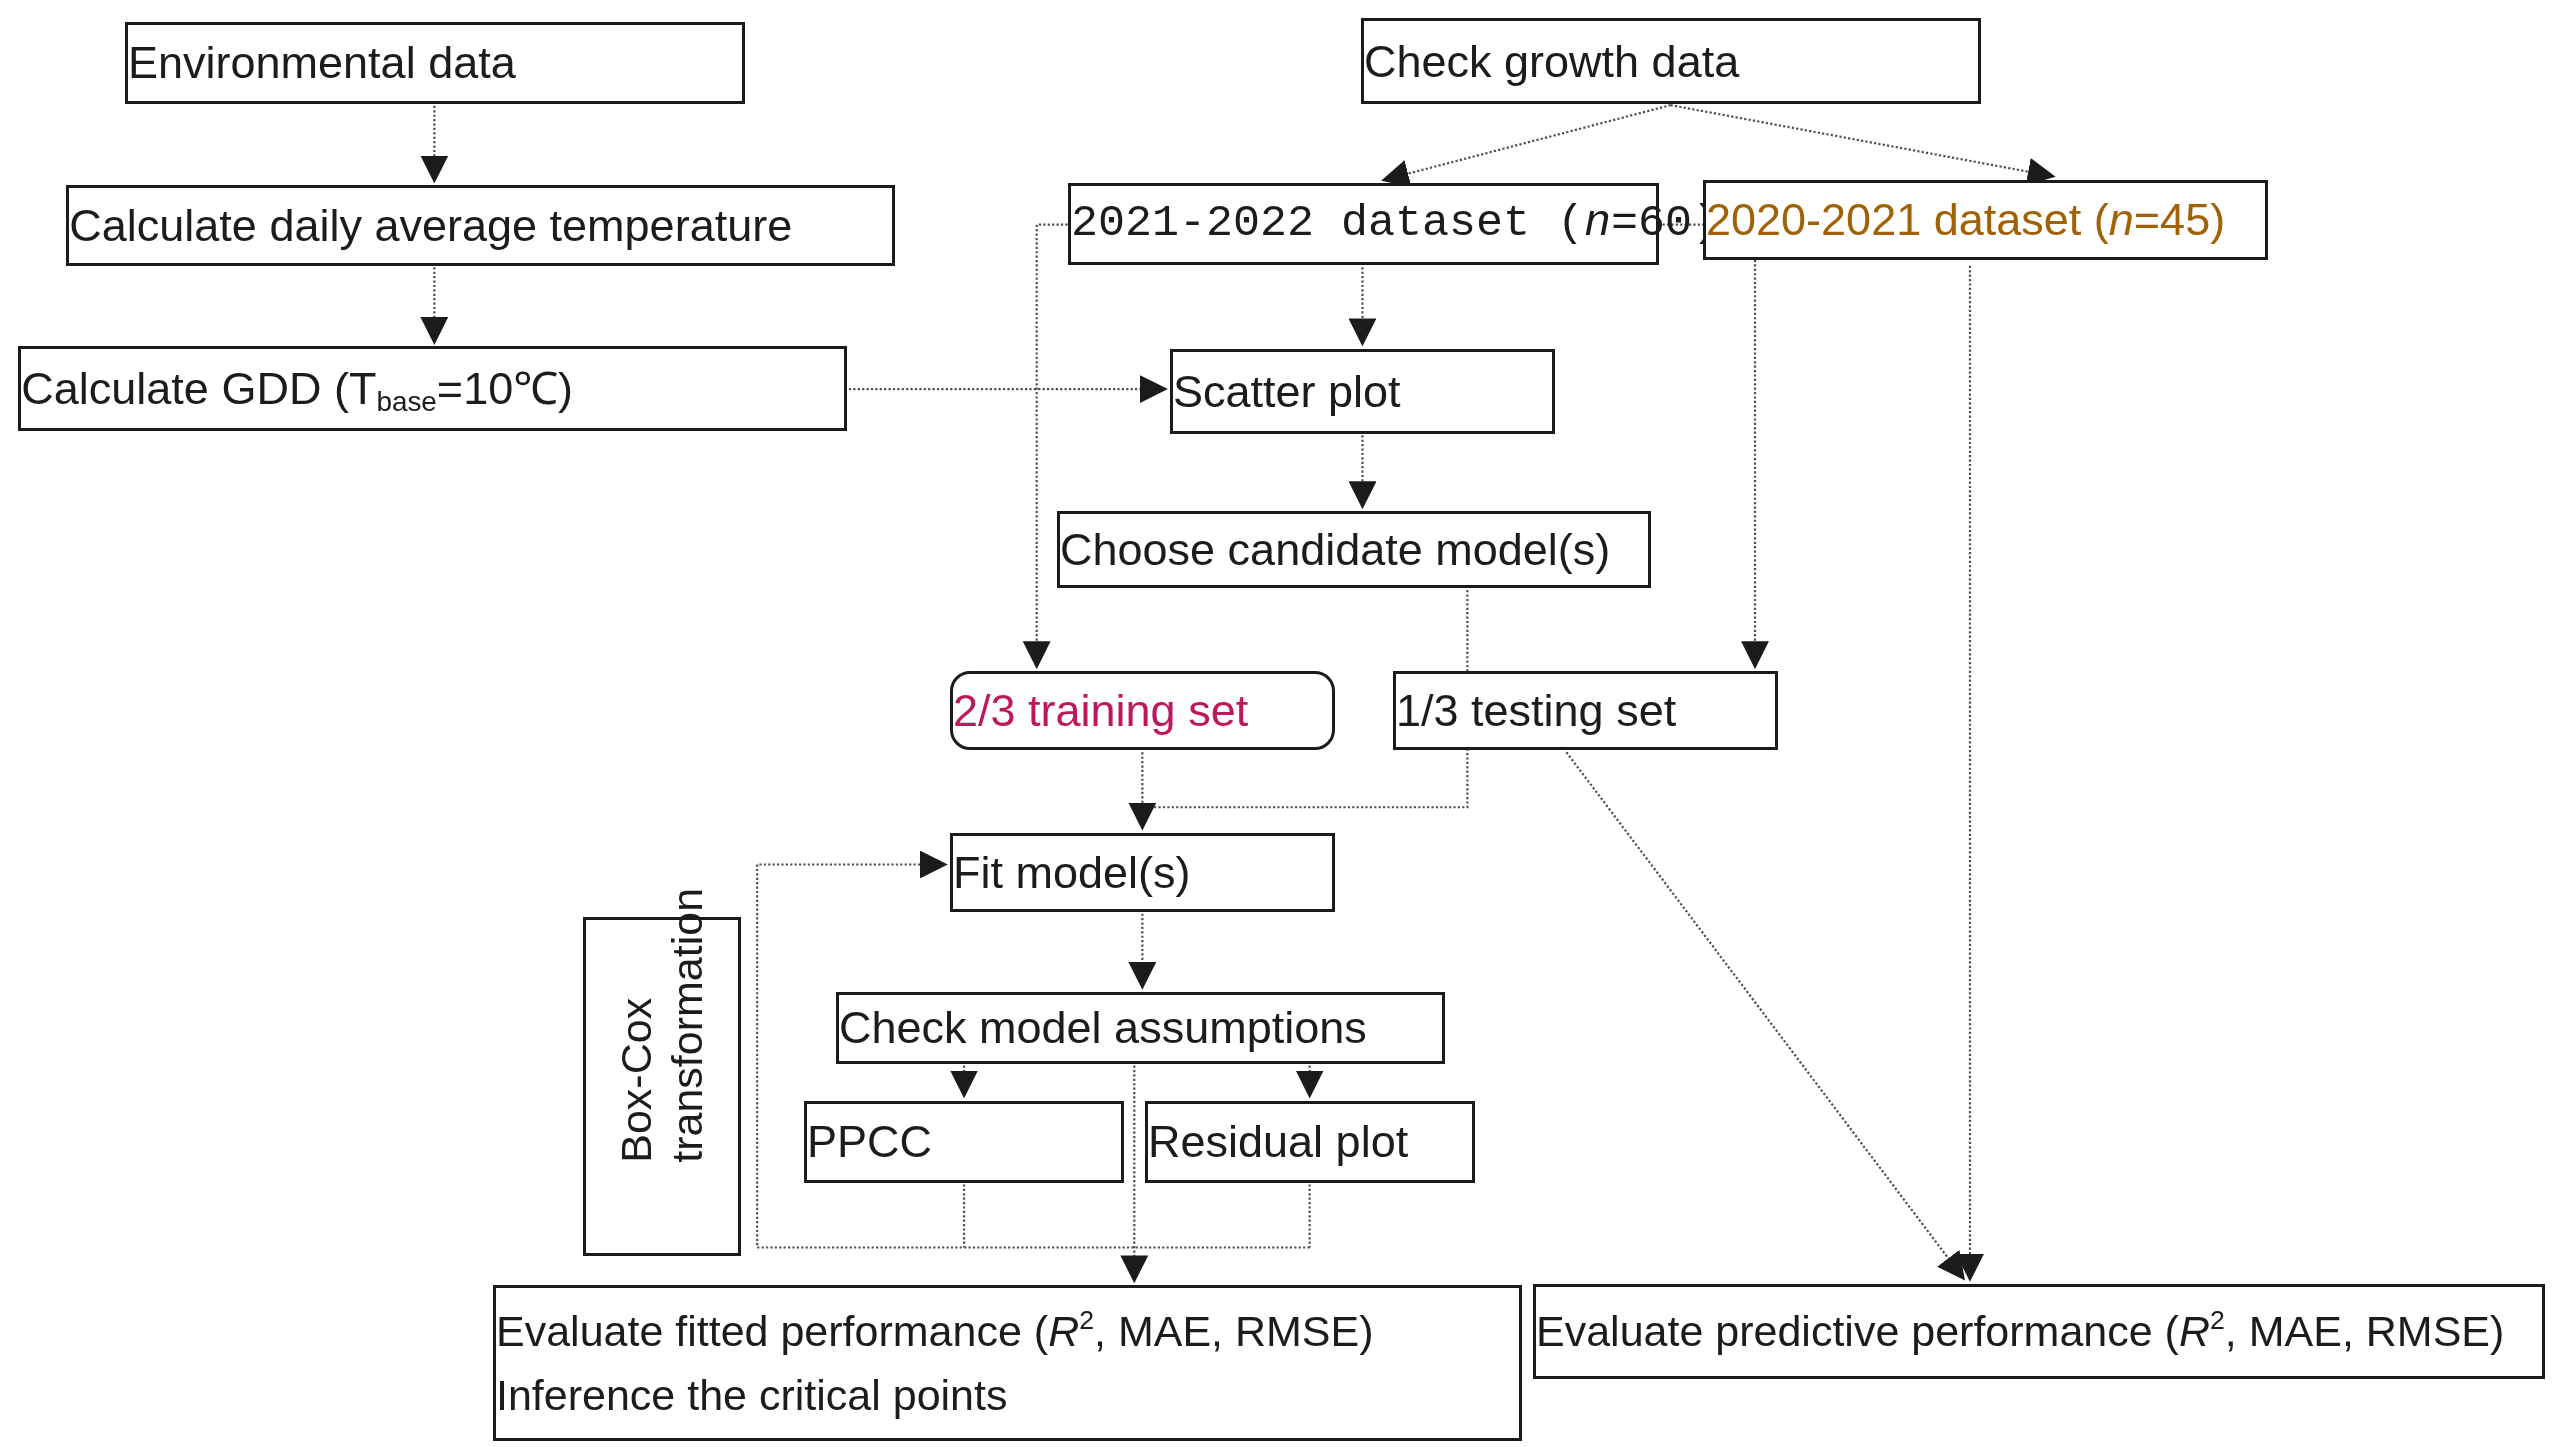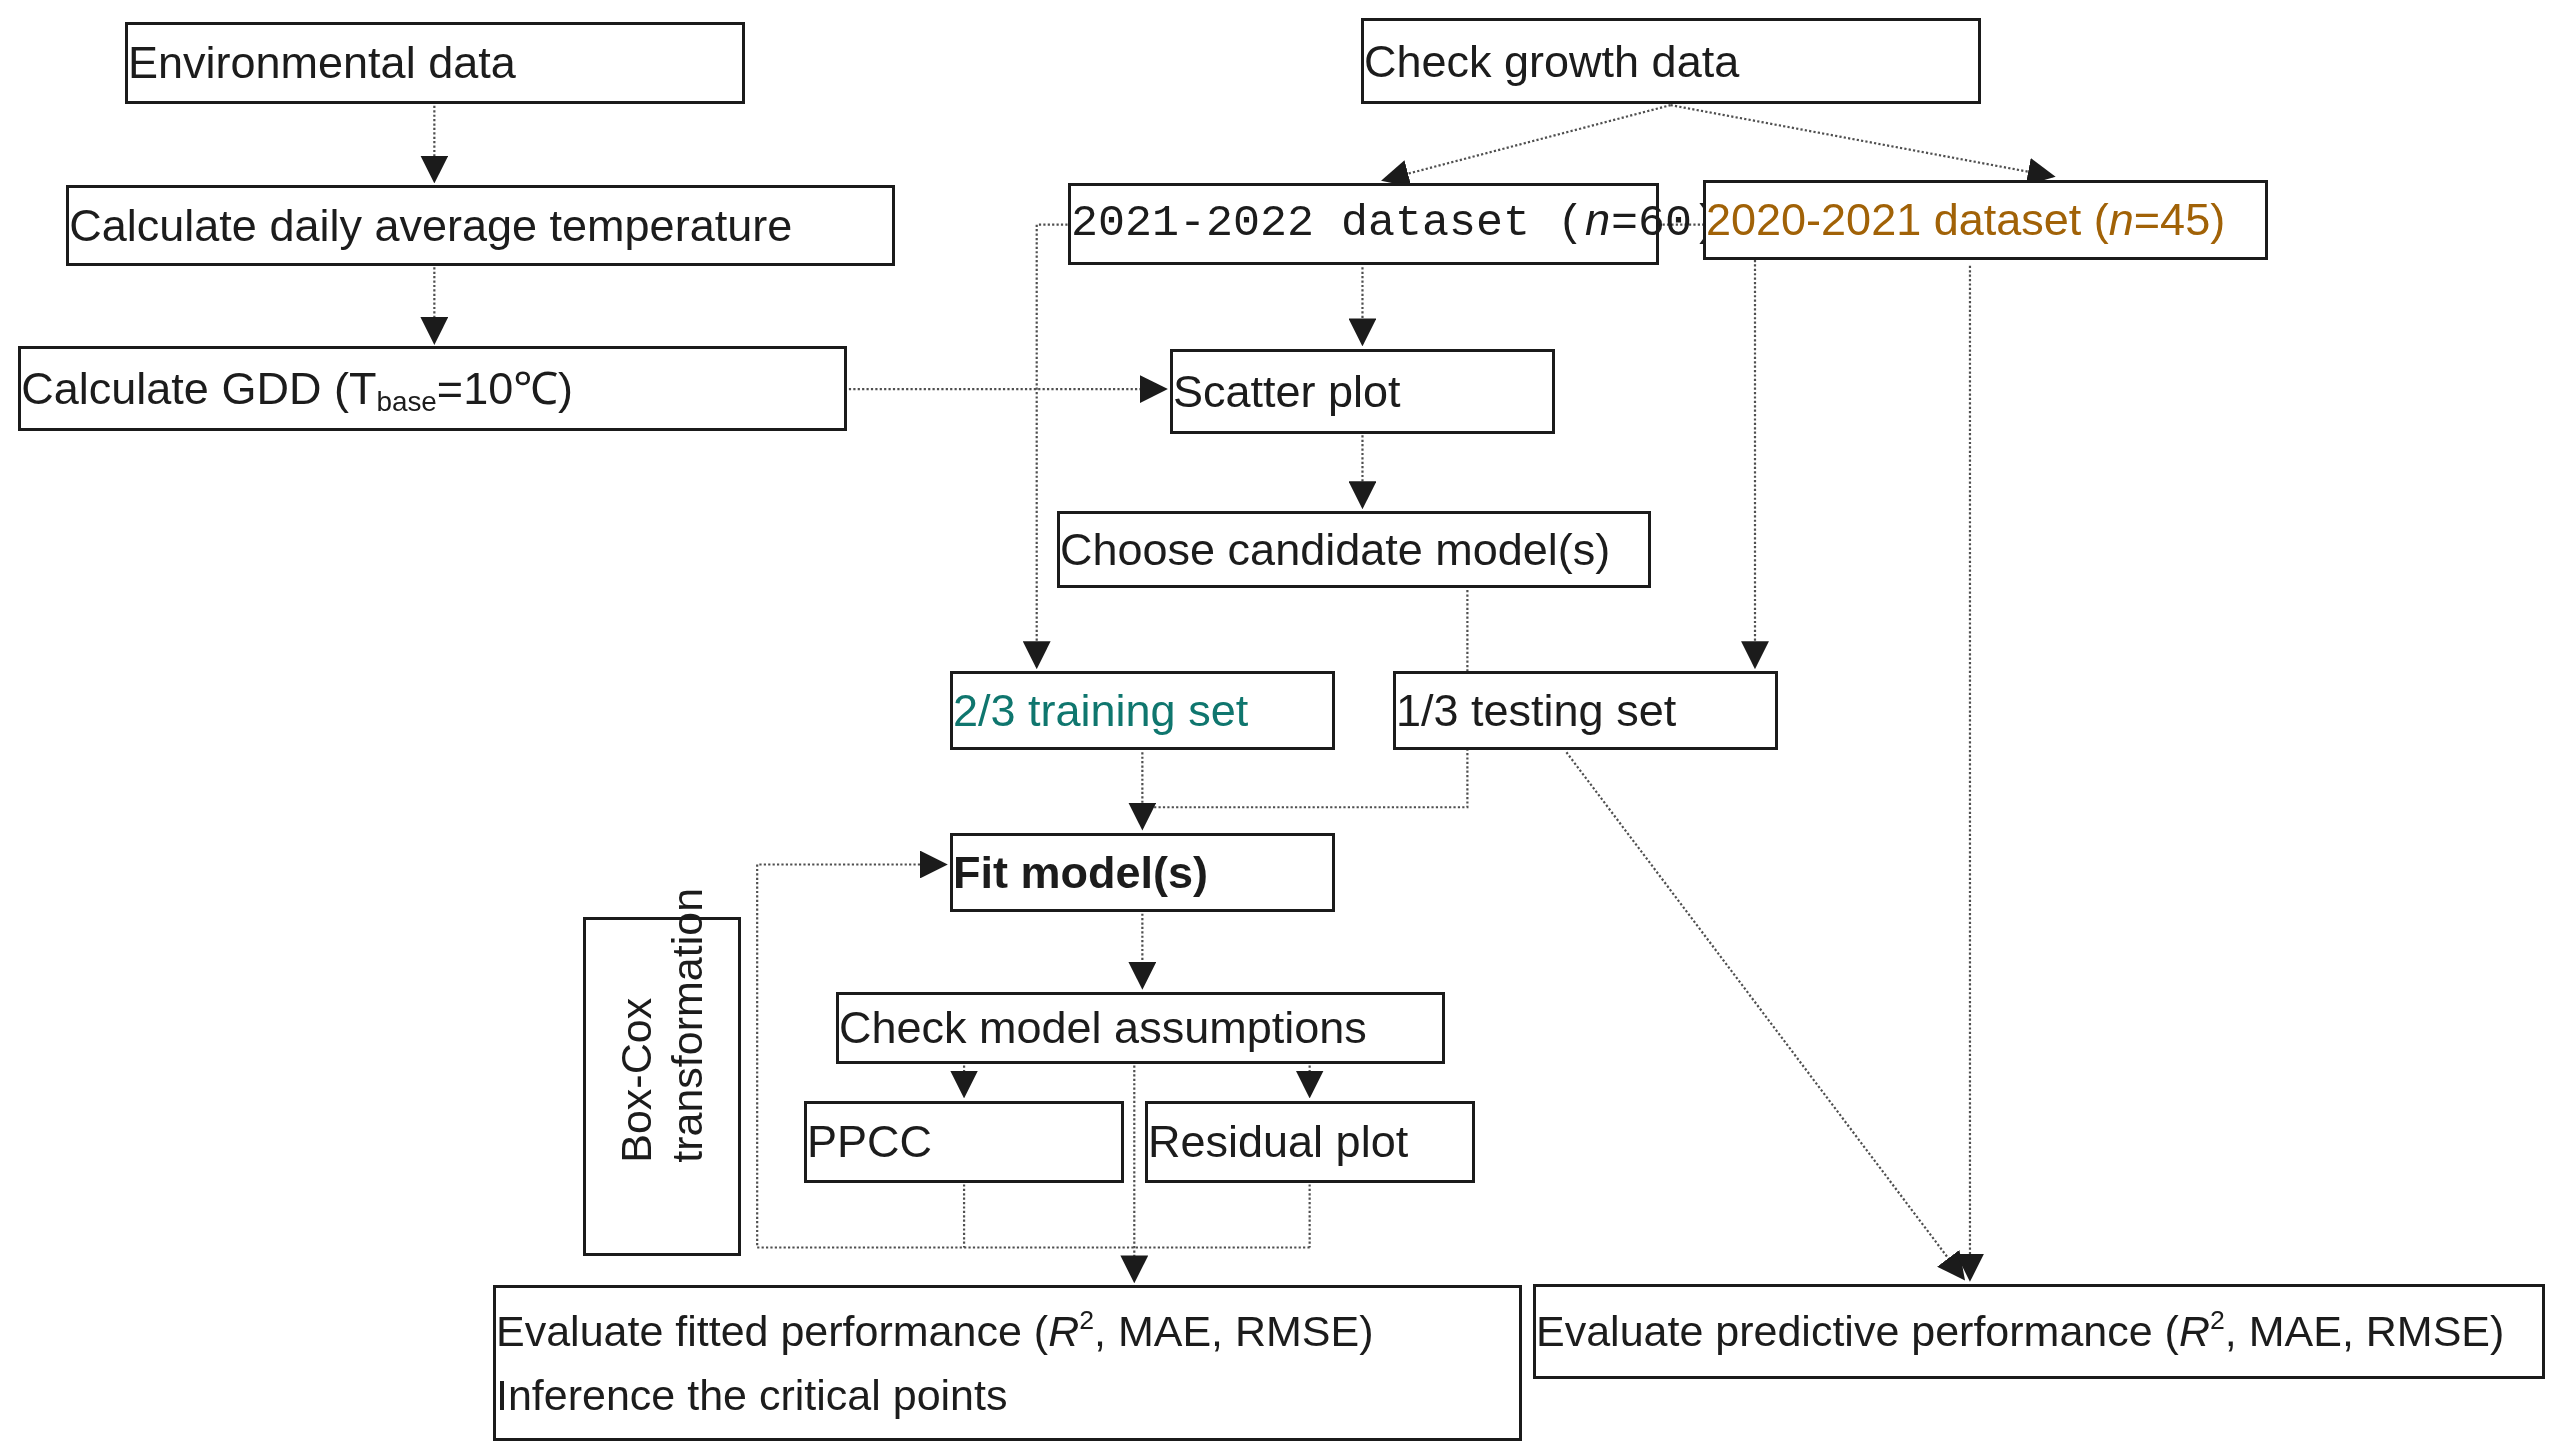--- a/index.html
+++ b/index.html
@@ -94,31 +94,31 @@
     <div class="node" style="left: 1170px; top: 349px; width: 385px; height: 85px; font-size: 45px; border-color: rgb(27, 27, 27); color: rgb(28, 28, 28);">
       <div class="node-text">
         <div class="tline"><span>Scatter plot</span></div>
       </div>
     </div>
     <div class="node" style="left: 1057px; top: 511px; width: 594px; height: 77px; font-size: 45px; border-color: rgb(27, 27, 27); color: rgb(28, 28, 28);">
       <div class="node-text">
         <div class="tline"><span>Choose candidate model(s)</span></div>
       </div>
     </div>
-    <div class="node" style="left: 950px; top: 671px; width: 385px; height: 79px; font-size: 45px; border-color: rgb(27, 27, 27); color: #0f766e;">
+    <div class="node" style="left: 950px; top: 671px; width: 385px; height: 79px; font-size: 45px; border-color: rgb(27, 27, 27); color: #be185d; border-radius: 20px;">
       <div class="node-text">
         <div class="tline"><span>2/3 training set</span></div>
       </div>
     </div>
     <div class="node" style="left: 1393px; top: 671px; width: 385px; height: 79px; font-size: 45px; border-color: rgb(27, 27, 27); color: rgb(28, 28, 28);">
       <div class="node-text">
         <div class="tline"><span>1/3 testing set</span></div>
       </div>
     </div>
-    <div class="node" style="left: 950px; top: 833px; width: 385px; height: 79px; font-size: 45px; border-color: rgb(27, 27, 27); color: rgb(28, 28, 28); font-weight: bold;">
+    <div class="node" style="left: 950px; top: 833px; width: 385px; height: 79px; font-size: 45px; border-color: rgb(27, 27, 27); color: rgb(28, 28, 28);">
       <div class="node-text">
         <div class="tline"><span>Fit model(s)</span></div>
       </div>
     </div>
     <div class="node" style="left: 836px; top: 992px; width: 609px; height: 72px; font-size: 45px; border-color: rgb(27, 27, 27); color: rgb(28, 28, 28);">
       <div class="node-text">
         <div class="tline"><span>Check model assumptions</span></div>
       </div>
     </div>
     <div class="node" style="left: 804px; top: 1101px; width: 320px; height: 82px; font-size: 45px; border-color: rgb(27, 27, 27); color: rgb(28, 28, 28);">

